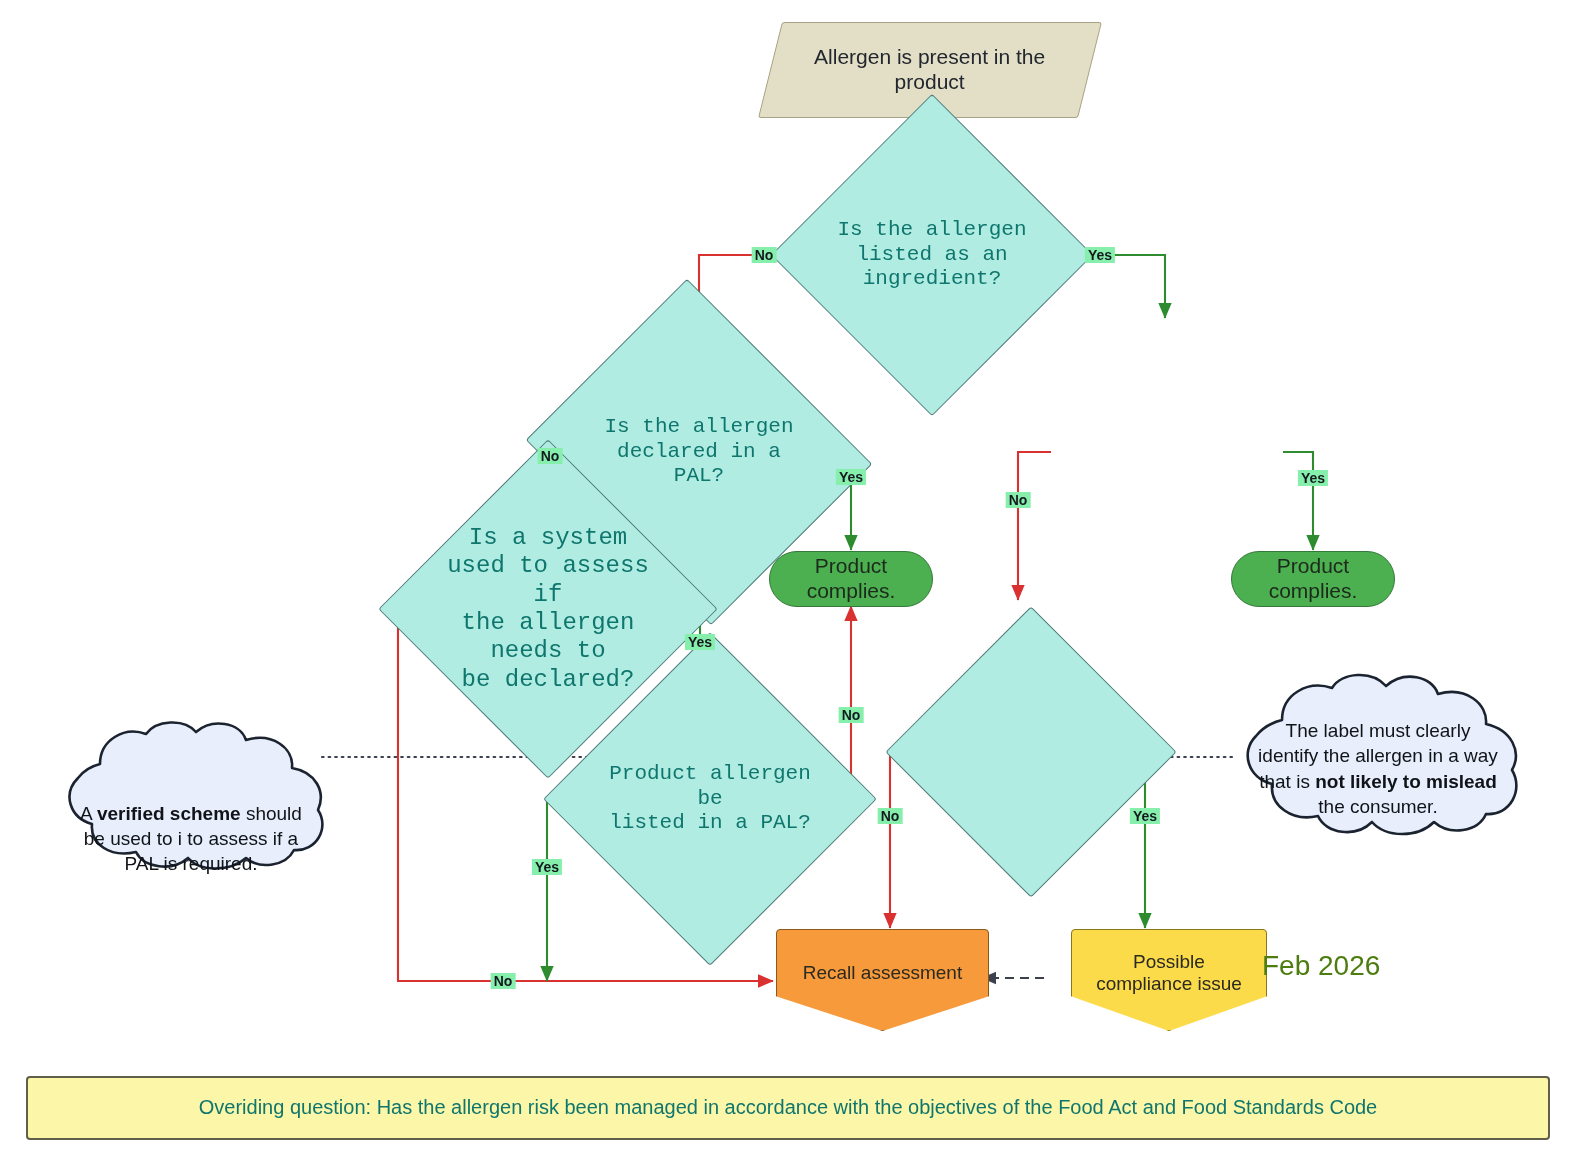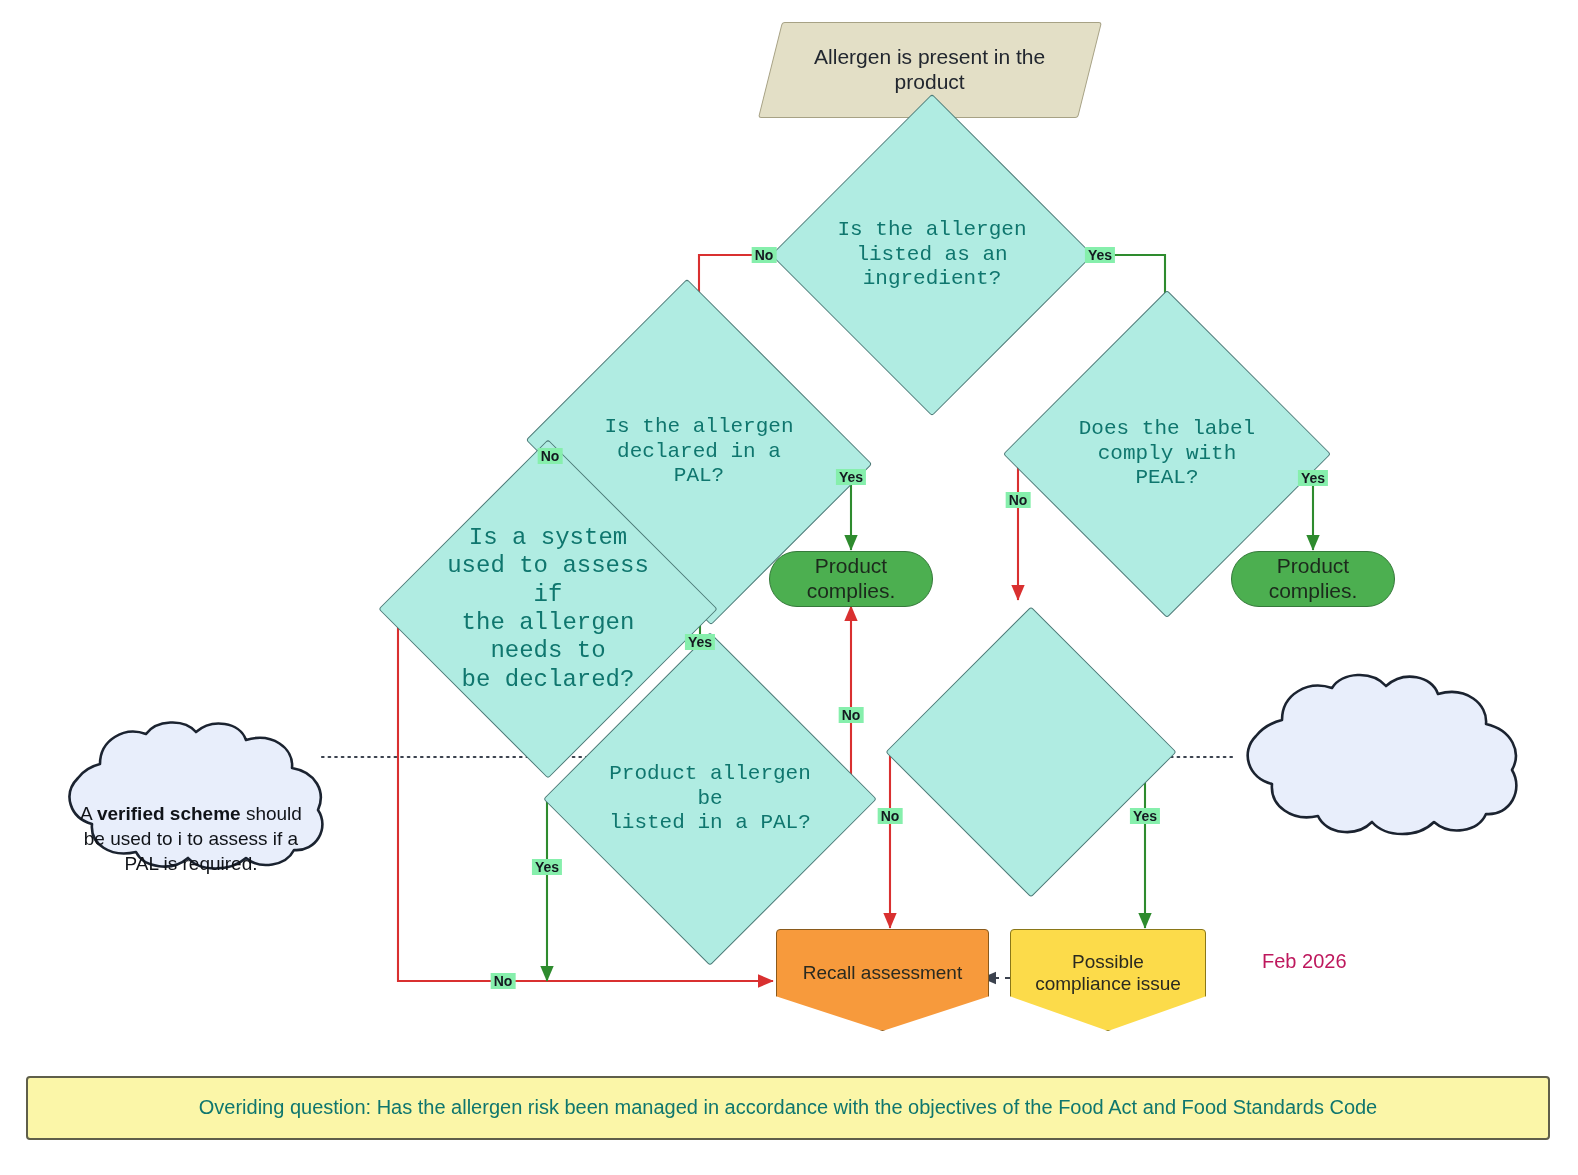--- a/index.html
+++ b/index.html
@@ -125,22 +125,22 @@
     background: #fbf6a8;
     border: 2px solid #5f5f4a;
     border-radius: 4px;
     font-size: 20px;
     color: #0f766e;
   }
 
   
   .freetext {
     position: absolute;
-    font-size: 20px;
-    color: #be185d;
+    font-size: 28px;
+    color: #4d7c0f;
     white-space: nowrap;
   }
 
   
   .elabel {
     position: absolute;
     font-size: 14px;
     font-weight: bold;
     color: #141920;
     background: #86efac;
@@ -231,46 +231,41 @@
 the allergen needs to
 be declared?</span>
   </div>
 
   <div class="node diamond" style="left:592px; top:681px; width:236px; height:236px;">
     <span class="dshape"></span>
     <span class="lbl">Product allergen be
 listed in a PAL?</span>
   </div>
 
-  <div class="node diamond" style="left:1051px; top:338px; width:232px; height:232px;">
-    <span class="dshape"></span>
-    <span class="lbl">Does the label
-comply with PEAL?</span>
-  </div>
 
   <div class="node diamond" style="left:928px; top:604px; width:206px; height:296px; font-size:19px;">
     <span class="dshape" style="width:206px;height:206px;top:45px;"></span>
   </div>
 
   <div class="node pill" style="left:769px; top:551px; width:164px; height:56px;">
     <span class="lbl">Product
 complies.</span>
   </div>
 
   <div class="node pill" style="left:1231px; top:551px; width:164px; height:56px;">
     <span class="lbl">Product
 complies.</span>
   </div>
 
   <div class="node banner banner-orange" style="left:776px; top:929px; width:213px; height:102px;">
     <span class="bshape"></span>
     <span class="lbl">Recall assessment</span>
   </div>
 
-  <div class="node banner banner-yellow" style="left:1010px; top:929px; width:196px; height:102px;">
+  <div class="node banner banner-yellow" style="left:1071px; top:929px; width:196px; height:102px;">
     <span class="bshape"></span>
     <span class="lbl">Possible
 compliance issue</span>
   </div>
 
   <div class="node cloud" style="left:48px; top:716px; width:286px; height:160px;align-items:flex-end;">
     <svg viewBox="0 0 286 160" preserveAspectRatio="none">
       <path d="M52,48 C52,24 76,10 98,18 C108,4 136,2 148,16 C164,2 192,6 198,24
                C224,16 246,32 244,52 C268,56 278,76 270,94 C282,112 268,136 246,134
                C238,150 212,154 198,142 C182,156 152,156 140,142 C124,156 96,152 88,136
@@ -281,20 +276,23 @@
     </span>
   </div>
 
   <div class="node cloud" style="left:1228px; top:668px; width:300px; height:176px;">
     <svg viewBox="0 0 300 176" preserveAspectRatio="none">
       <path d="M54,52 C54,26 80,12 104,20 C114,4 144,2 158,18 C176,2 204,8 210,26
                C238,18 260,36 258,56 C284,62 294,84 284,102 C296,122 282,148 258,146
                C250,164 222,168 206,154 C190,170 158,170 144,154 C128,170 98,166 90,148
                C64,154 42,138 44,116 C20,110 12,84 28,68 C36,58 46,54 54,52 Z" fill="#e8eefb" stroke="#1b2330" stroke-width="2.6" stroke-linejoin="round"></path>
     </svg>
+    <span class="lbl">
+      <span>The label must clearly identify the allergen in a way that is </span><b>not likely to mislead</b><span> the consumer.</span>
+    </span>
   </div>
 
   <div class="freetext" style="left:1262px; top:950px;">Feb 2026</div>
 
   <div class="node notebar" style="left:26px; top:1076px; width:1524px; height:64px;">
     <span class="lbl">Overiding question: Has the allergen risk been managed in accordance with the objectives of the Food Act and Food Standards Code</span>
   </div>
 
   <div class="elabel" style="left:764px; top:255px;">No</div>
   <div class="elabel" style="left:1100px; top:255px;">Yes</div>

